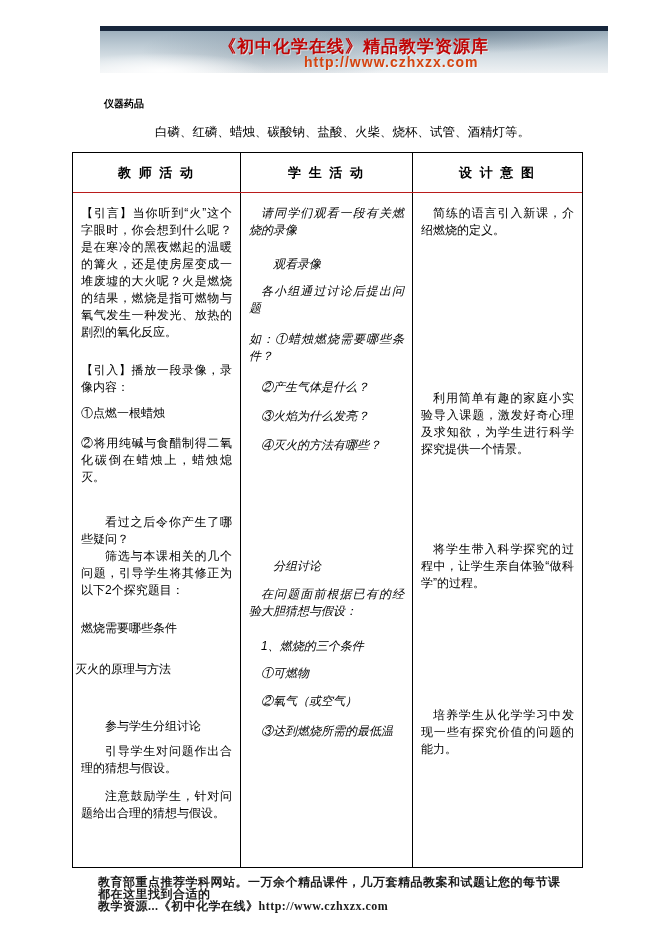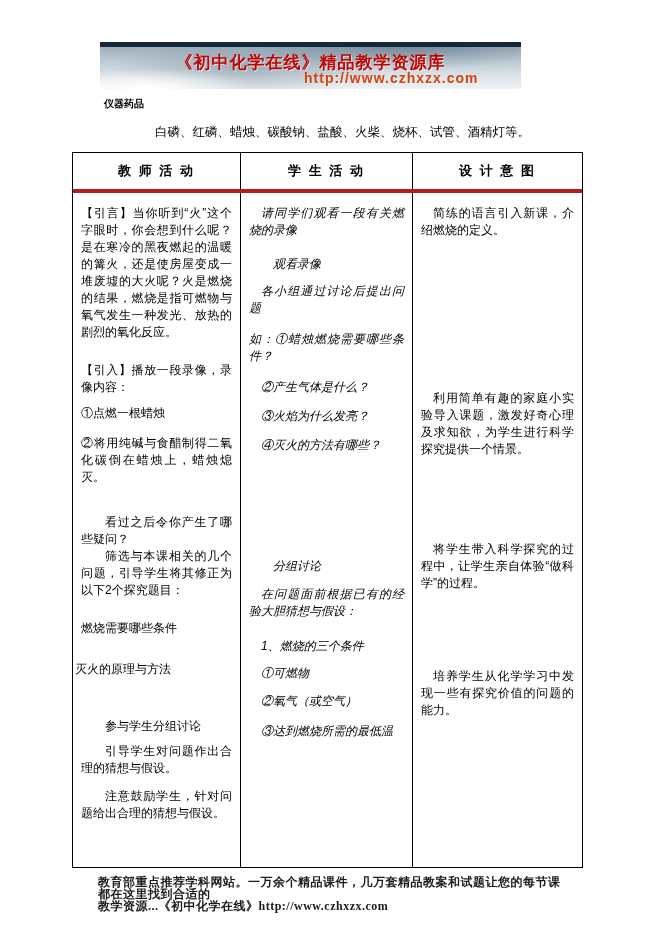--- a/index.html
+++ b/index.html
@@ -7,21 +7,21 @@
   body {
     width:661px; height:935px;
     font-family:"Liberation Sans", sans-serif;
     color:#000;
     position:relative;
   }
   .page { position:relative; width:661px; height:935px; overflow:hidden; background:#fff; }
 
   
   .banner {
-    position:absolute; left:100px; top:42px; width:421px; height:47px;
+    position:absolute; left:100px; top:26px; width:508px; height:47px;
     background:
       radial-gradient(ellipse 150px 26px at 12% 96%, rgba(255,255,255,0.95), rgba(255,255,255,0) 70%),
       radial-gradient(ellipse 220px 34px at 72% 8%,  rgba(62,84,104,0.45),  rgba(62,84,104,0) 70%),
       radial-gradient(ellipse 190px 42px at 35% 55%, rgba(118,138,153,0.50), rgba(118,138,153,0) 72%),
       linear-gradient(180deg, #92a6b5 0%, #bac8d2 38%, #dbe3e8 72%, #eff2f4 100%);
     overflow:hidden;
   }
   .banner::before {
     content:""; position:absolute; left:0; top:0; width:100%; height:5px;
     background:#17263b;
@@ -49,21 +49,21 @@
     font-size:12.5px;
   }
 
   
   .lesson-table {
     position:absolute; left:72px; top:152px; width:511px; height:716px;
     border:1px solid #000;
     display:flex; flex-direction:column;
     background:#fff;
   }
-  .thead { display:flex; border-bottom:4px solid #b91c1c; height:40px; flex:0 0 40px; }
+  .thead { display:flex; border-bottom:1px solid #b91c1c; height:40px; flex:0 0 40px; }
   .th {
     display:flex; align-items:center; justify-content:center;
     font-size:13px; font-weight:bold; letter-spacing:2px;
   }
   .th1 { width:168px; border-right:1px solid #000; }
   .th2 { width:172px; border-right:1px solid #000; }
   .th3 { flex:1; }
   .tbody { display:flex; flex:1; overflow:hidden; }
   .col { padding:12px 8px; font-size:12px; line-height:17px; overflow:hidden; }
   .col1 { width:168px; border-right:1px solid #000; }
@@ -131,21 +131,21 @@
         <p style="margin-top:18px" class="i1">1、燃烧的三个条件</p>
         <p style="margin-top:10px" class="i1">①可燃物</p>
         <p style="margin-top:11px" class="i1">②氧气（或空气）</p>
         <p style="margin-top:13px" class="i1">③达到燃烧所需的最低温</p>
       </div>
 
       <div class="col col3">
         <p class="i1">简练的语言引入新课，介绍燃烧的定义。</p>
         <p style="margin-top:151px" class="i1">利用简单有趣的家庭小实验导入课题，激发好奇心理及求知欲，为学生进行科学探究提供一个情景。</p>
         <p style="margin-top:83px" class="i1">将学生带入科学探究的过程中，让学生亲自体验“做科学”的过程。</p>
-        <p style="margin-top:76px" class="i1">培养学生从化学学习中发现一些有探究价值的问题的能力。</p>
+        <p style="margin-top:115px" class="i1">培养学生从化学学习中发现一些有探究价值的问题的能力。</p>
       </div>
 
     </div>
   </div>
 
   <div class="footer">
     <div class="footer-line">教育部重点推荐学科网站。一万余个精品课件，几万套精品教案和试题让您的每节课都在这里找到合适的</div>
     <div class="footer-line"><span>教学资源...《初中化学在线》</span><span class="footer-url">http://www.czhxzx.com</span></div>
   </div>
 

